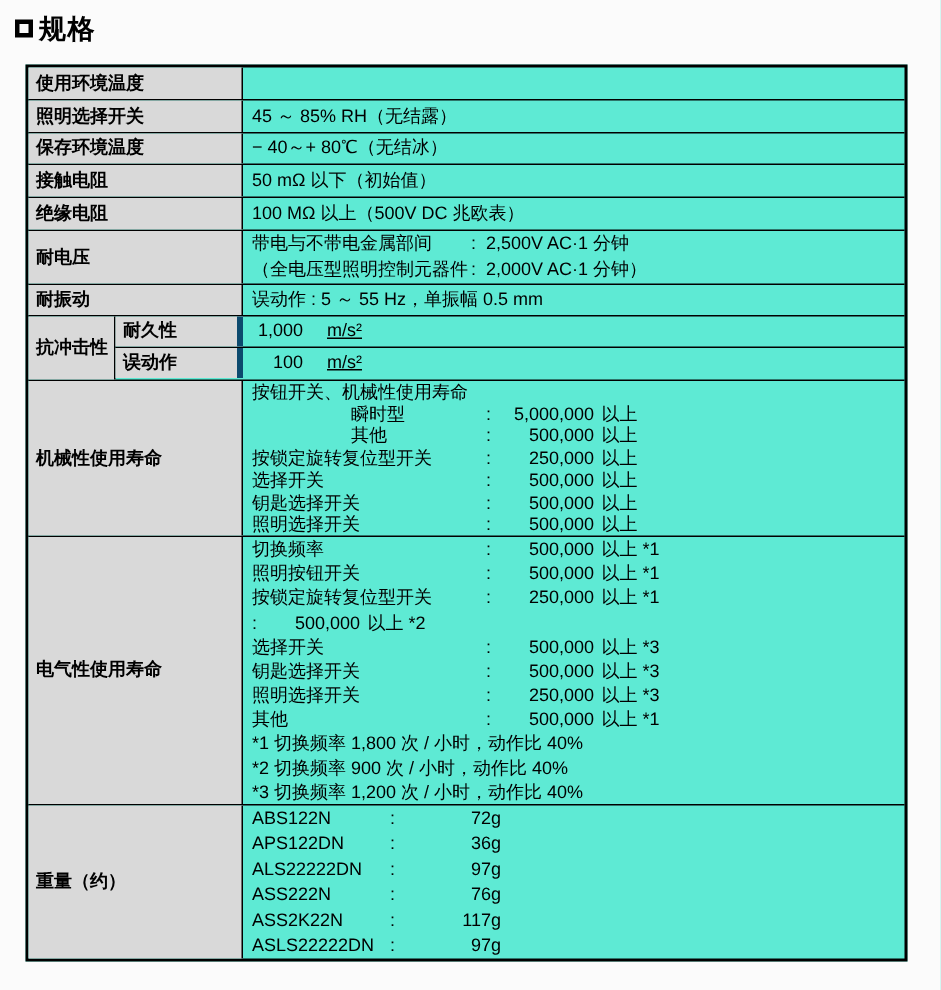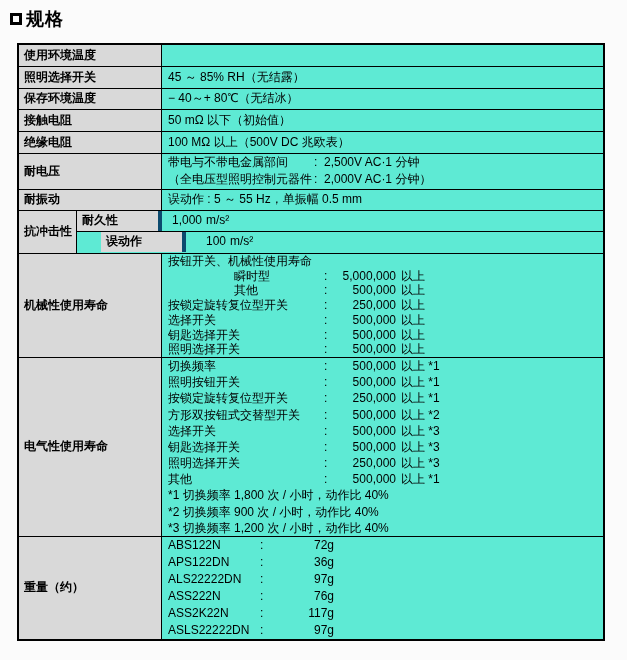--- a/index.html
+++ b/index.html
@@ -54,29 +54,29 @@
   .h-elec     { height: 179px; }
   .h-weight   { height: 102px; border-bottom: none; }
   
   .vline { display: flex; height: 17px; line-height: 17px; }
   .vpart { width: 146px; }
   .vcolon { width: 10px; }
   
   .lc-shock { width: 58px; min-width: 58px; }
   .shock-right { flex: 1; display: flex; flex-direction: column; }
   .shock-sub { display: flex; height: 21px; border-bottom: 1px solid #000; }
-  .shock-sub:last-child { border-bottom: none; height: 20px; margin-left: 24px; }
+  .shock-sub:last-child { border-bottom: none; height: 20px; }
   .sub-lc {
     width: 85px; min-width: 85px;
     background: #d9d9d9; border-right: 4px solid #0c4a6e;
     font-weight: bold; display: flex; align-items: center; padding-left: 5px;
   }
   .sub-vc { flex: 1; display: flex; align-items: center; padding-left: 6px; }
   .shock-num { display: inline-block; width: 34px; text-align: right; }
-  .shock-unit { padding-left: 4px; }
+  .shock-unit { padding-left: 16px; text-decoration: underline; }
   
   .mline { display: flex; height: 14.8px; line-height: 14.8px; }
   .eline { display: flex; height: 16.2px; line-height: 16.2px; }
   .dl-label { width: 156px; min-width: 156px; }
   .dl-label.indent { padding-left: 66px; }
   .dl-colon { width: 10px; }
   .dl-num { width: 62px; text-align: right; }
   .dl-suffix { padding-left: 5px; }
   .fnote { height: 16.2px; line-height: 16.2px; }
   
@@ -276,21 +276,20 @@
           </div>
 
           <div class="eline">
             <span class="dl-label">按锁定旋转复位型开关</span>
             <span class="dl-colon">:</span>
             <span class="dl-num">250,000</span>
             <span class="dl-suffix">以上 *1</span>
           </div>
 
           <div class="eline">
-            <span class="dl-label">方形双按钮式交替型开关</span>
             <span class="dl-colon">:</span>
             <span class="dl-num">500,000</span>
             <span class="dl-suffix">以上 *2</span>
           </div>
 
           <div class="eline">
             <span class="dl-label">选择开关</span>
             <span class="dl-colon">:</span>
             <span class="dl-num">500,000</span>
             <span class="dl-suffix">以上 *3</span>

